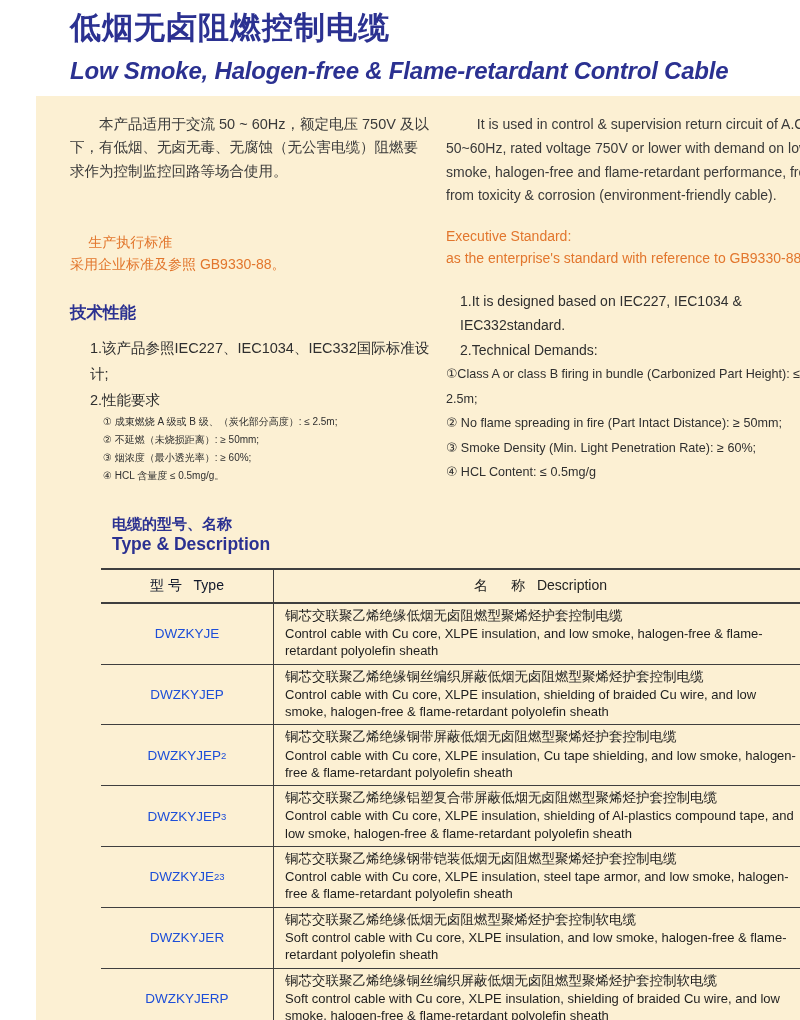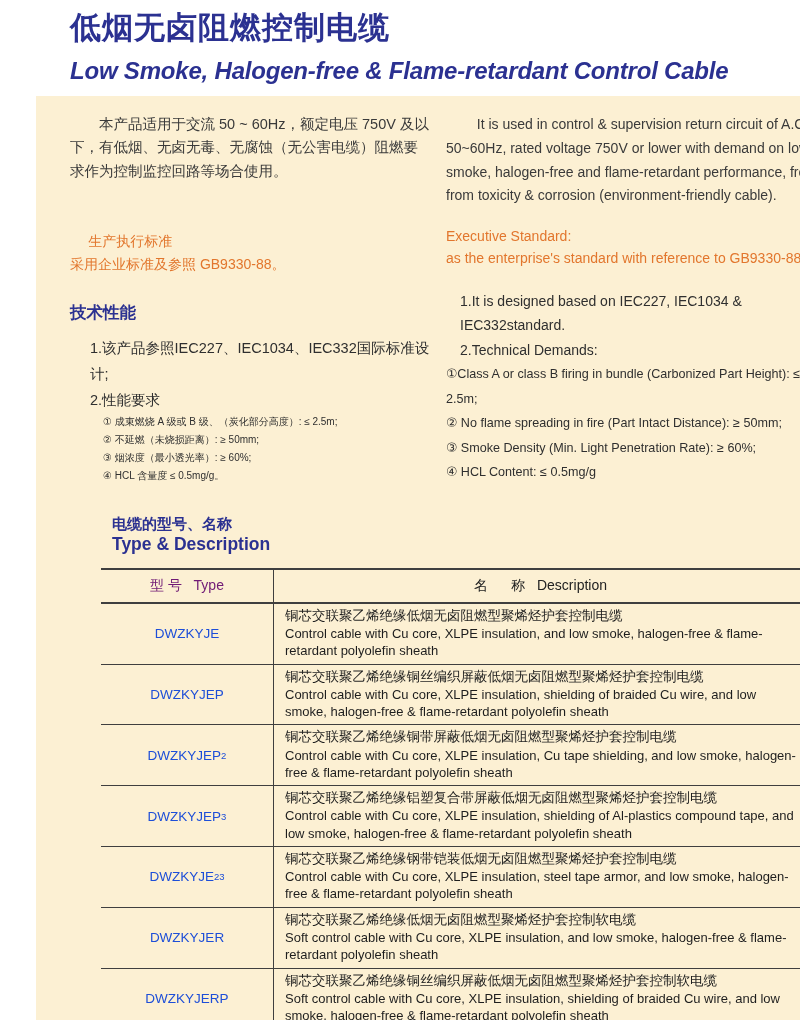--- a/index.html
+++ b/index.html
@@ -22,41 +22,41 @@
   
   .body{background:var(--cream);height:924px;padding:17px 12px 0 34px;}
   .cols{display:flex;}
   .col-l{width:362px;margin-right:14px;flex-shrink:0;}
   .col-r{width:372px;flex-shrink:0;}
 
   .intro-cn{font-size:14.5px;color:var(--ink);line-height:1.62;text-indent:2em;}
   .intro-en{font-size:14px;color:var(--ink);line-height:1.7;text-indent:2.2em;}
 
   .standard{margin-top:24px;color:var(--orange);font-size:14px;line-height:1.55;}
-  .standard .indent{text-indent:1.3em;font-family:Liberation Mono, monospace;}
+  .standard .indent{text-indent:1.3em;}
   .standard-en{margin-top:18px;color:var(--orange);font-size:14px;line-height:1.55;}
 
   .tech-head-cn{margin-top:26px;font-size:16.5px;font-weight:bold;color:var(--blue);}
   .tech-head-en{margin-top:22px;font-size:20px;font-weight:bold;color:var(--blue);letter-spacing:0.5px;}
 
   .tech-list{margin-top:11px;color:#2f2f2f;}
   .tech-list .num{padding-left:20px;font-size:14.5px;line-height:1.8;}
   .tech-list .circ{font-size:10px;line-height:1.8;margin-left:33px;}
   .tech-list-en{margin-top:13px;color:#2f2f2f;}
   .tech-list-en .num{padding-left:14px;font-size:14px;line-height:1.75;}
   .tech-list-en .circ{font-size:12.6px;line-height:1.95;}
 
   .table-heading{margin-top:30px;display:flex;align-items:baseline;flex-direction:column;}
   .th-cn{font-size:15px;font-weight:bold;color:var(--blue);}
   .th-en{font-size:17.5px;font-weight:bold;color:var(--blue);margin-left:42px;}
 
   
   .cable-table{margin:13px 0 0 31px;width:706px;}
   .thead{display:flex;border-top:2px solid var(--border);border-bottom:2px solid var(--border);}
-  .thead .hc1{width:173px;border-right:1.5px solid var(--border);display:flex;align-items:center;justify-content:center;height:32px;font-size:14px;color:#701a75;white-space:pre;}
+  .thead .hc1{width:173px;border-right:1.5px solid var(--border);display:flex;align-items:center;justify-content:center;height:32px;font-size:14px;color:#0f172a;white-space:pre;}
   .thead .hc2{flex:1;display:flex;align-items:center;justify-content:center;font-size:14px;color:#222;white-space:pre;}
   .trow{display:flex;border-bottom:1px solid var(--border);min-height:53px;}
   .trow:last-child{border-bottom:2px solid var(--border);}
   .type-cell{width:173px;border-right:1.5px solid var(--border);display:flex;align-items:center;justify-content:center;font-size:13.5px;color:#1d4ed8;flex-shrink:0;}
   .type-cell sub{font-size:9.5px;}
   .desc-cell{flex:1;padding:3px 6px 4px 11px;}
   .desc-cn{font-size:13.5px;color:#1e1e1e;line-height:1.35;}
   .desc-en{font-size:13px;color:#1e1e1e;line-height:1.33;}
 </style>
 </head>

